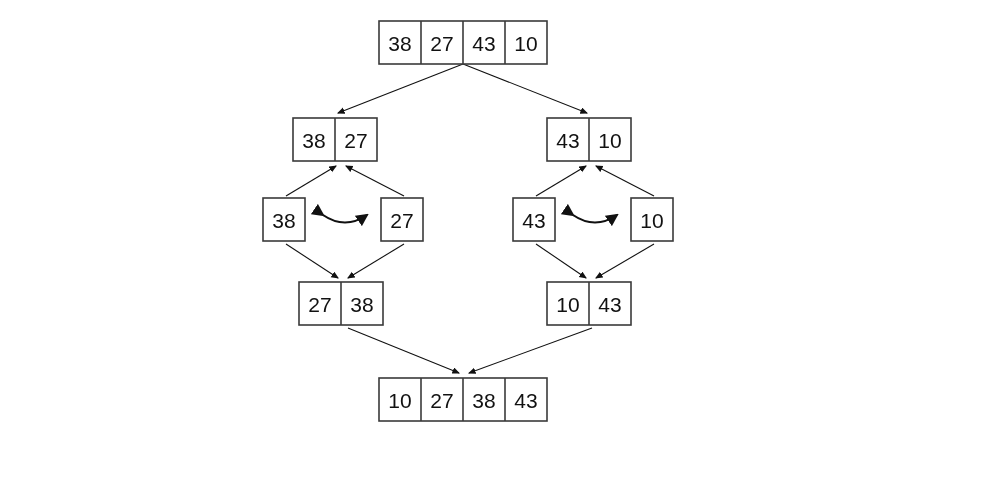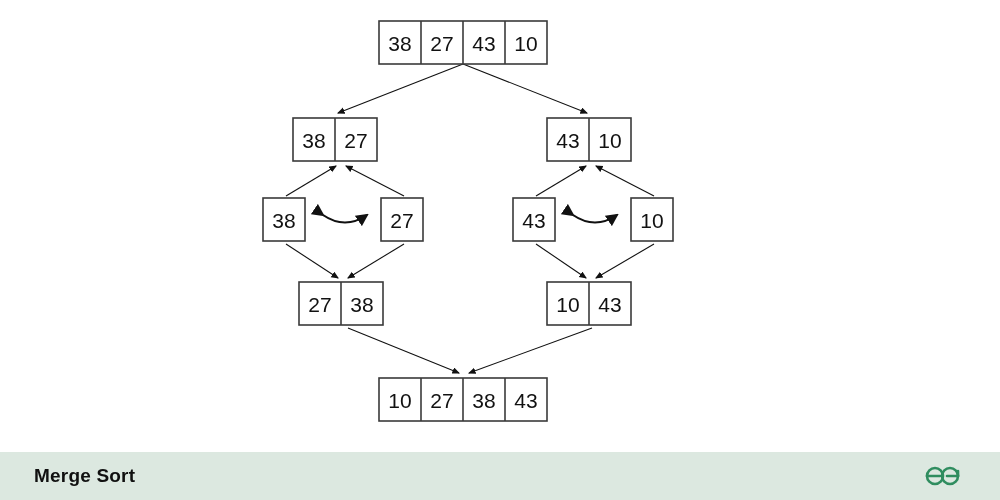--- a/index.html
+++ b/index.html
@@ -169,26 +169,14 @@
           <line x1="421" y1="378" x2="421" y2="421" class="divider"></line>
           <text x="442" y="400.5" class="cell-text">27</text>
           <line x1="463" y1="378" x2="463" y2="421" class="divider"></line>
           <text x="484" y="400.5" class="cell-text">38</text>
           <line x1="505" y1="378" x2="505" y2="421" class="divider"></line>
           <text x="526" y="400.5" class="cell-text">43</text>
         </g>
       </g>
   </svg>
 
-  <div id="footer-bar">
-    <span id="footer-title">Merge Sort</span>
-    <svg id="brand-logo" viewBox="0 0 46 26">
-      <g fill="none" stroke="#2f8d5f" stroke-width="2.6">
-        <circle cx="15" cy="13" r="8"></circle>
-        <circle cx="30" cy="13" r="8"></circle>
-        <path d="M7 13 L20 13" stroke-linecap="round"></path>
-        <path d="M38 13 L27 13" stroke-linecap="round"></path>
-        <path d="M38 8 L38 13" stroke-linecap="round"></path>
-      </g>
-    </svg>
-  </div>
 
 </div>
 
 </body></html>

